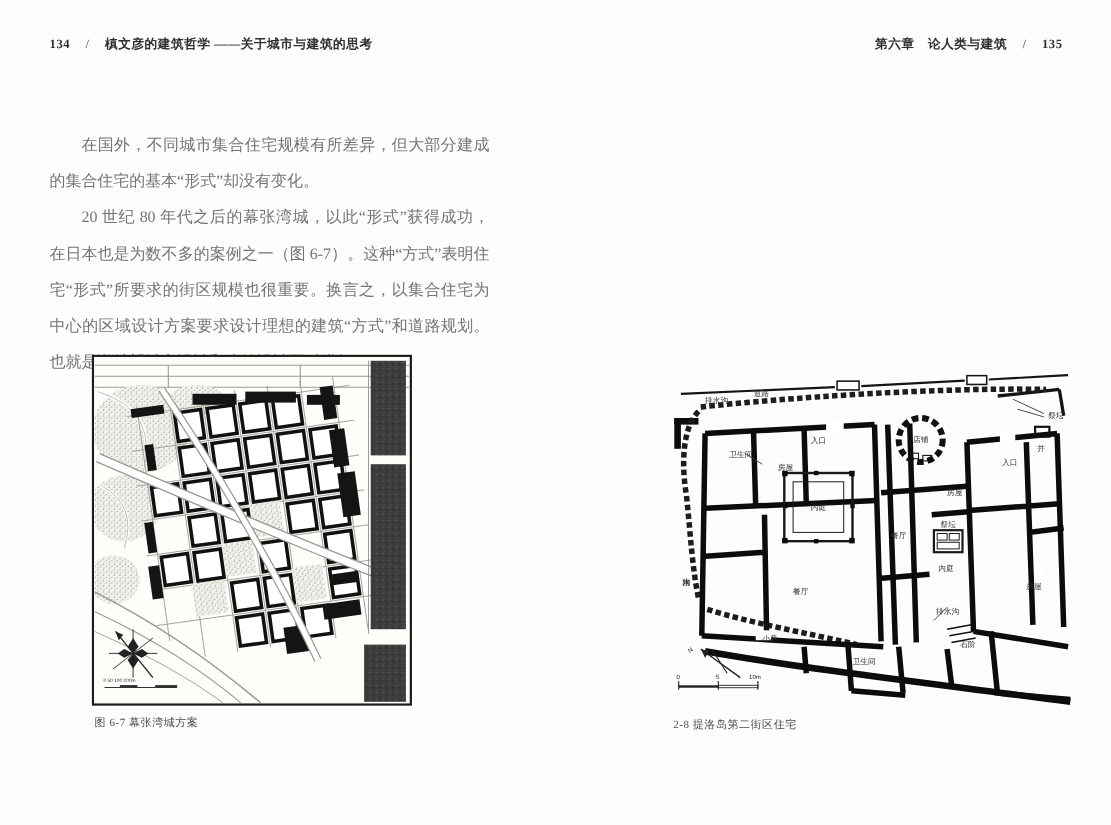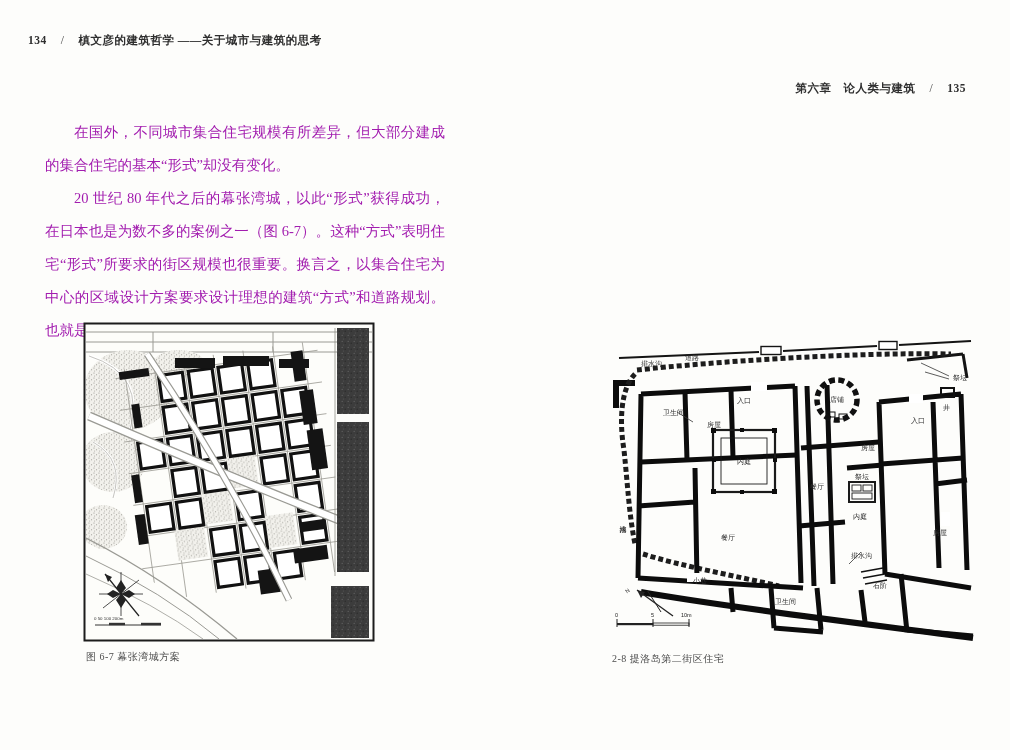--- a/index.html
+++ b/index.html
@@ -7,25 +7,25 @@
     position:relative;width:1010px;height:750px;margin:0 auto;
     background:#fdfdfb;overflow:hidden;
     font-family:"Liberation Serif","DejaVu Serif",serif;color:#2a2a2a;
   }
   .running-head{
     position:absolute;top:33px;font-size:11.5px;font-weight:bold;
     color:#2f2f2f;letter-spacing:.5px;white-space:nowrap;
     font-family:"Liberation Serif","DejaVu Serif",serif;
   }
   .running-head .sep{margin:0 14px;font-weight:normal;color:#444;}
-  #head-left{left:28px;}
-  #head-right{right:44px;margin-top:48px;}
+  #head-left{left:45px;}
+  #head-right{right:44px;}
   .textcol{
     position:absolute;width:400px;font-size:14.5px;line-height:33px;
-    text-align:justify;color:#a21caf;
+    text-align:justify;color:#737373;
   }
   .textcol p{margin:0;text-indent:2em;}
   #col-left{left:45px;top:116px;}
   #col-right{left:586px;top:166px;}
   .figure{position:absolute;}
   #fig-left{left:83px;top:322px;}
   #fig-right{left:611px;top:336px;}
   .caption{
     position:absolute;font-size:10px;color:#4c4c4c;letter-spacing:.5px;
     font-family:"Liberation Serif","DejaVu Serif",serif;white-space:nowrap;

